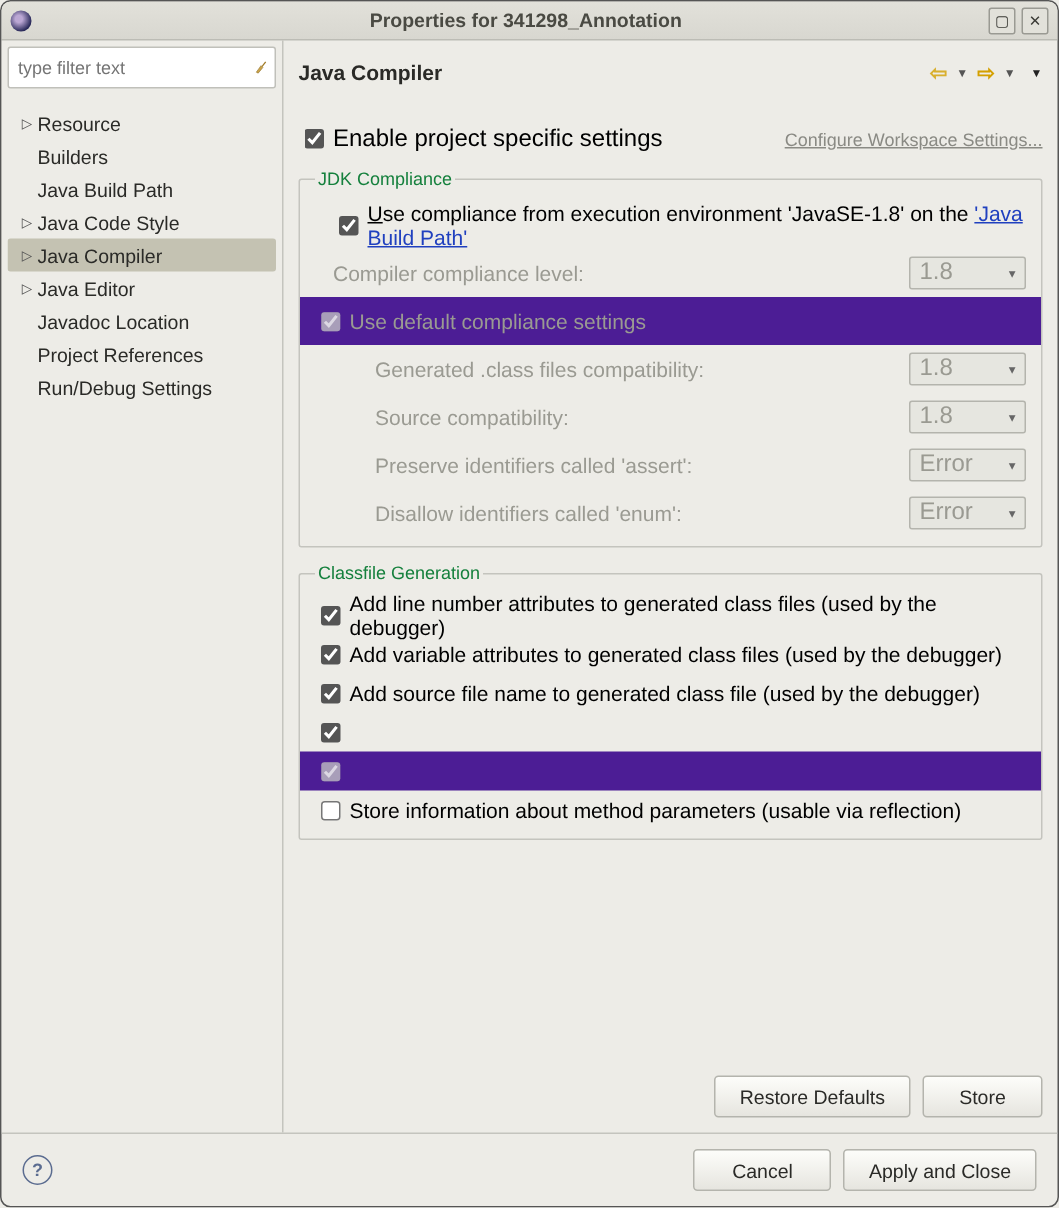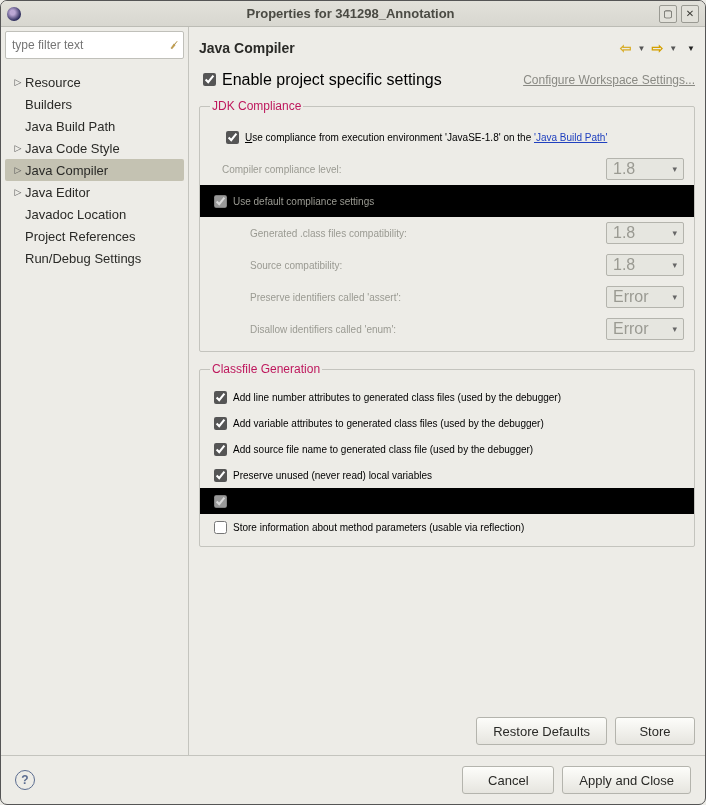--- a/index.html
+++ b/index.html
@@ -23,34 +23,34 @@
   .tree-item .arrow.empty { visibility:hidden; }
   .content { flex:1; display:flex; flex-direction:column; padding:8px 10px 10px 10px; overflow:auto; min-width:0; }
   .content-header { display:flex; align-items:center; height:26px; }
   .content-header h1 { font-size:14px; font-weight:bold; margin:0; color:#2a2a27; }
   .navbtns { margin-left:auto; display:flex; align-items:center; gap:2px; }
   .navarrow { font-size:14px; font-weight:bold; cursor:pointer; padding:0 2px; }
   .navarrow.fwd { color:#d4a000; }
   .navarrow.back { color:#d4a000; opacity:0.8; }
   .navtri { font-size:8px; color:#555; cursor:pointer; padding:0 2px; }
   .menutri { font-size:8px; color:#222; cursor:pointer; padding-left:6px; }
-  .toprow { display:flex; align-items:center; margin-top:9px; }
+  .toprow { display:flex; align-items:center; margin-top:22px; }
   .toprow .cfg-link { margin-left:auto; color:#8a8a84; font-size:12px; text-decoration:underline; cursor:pointer; }
   fieldset { border:1px solid #c4c4be; border-radius:2px; margin:10px 0 0 0; padding:8px 10px 6px 10px; }
-  legend { font-size:12px; color:#be185d; padding:0 2px; }
+  legend { font-size:12px; color:#15803d; padding:0 2px; }
   .row { display:flex; align-items:center; height:32px; }
   .row.disabled { color:#9a9a92; }
-  .row label { font-size:10px; }
+  .row label { font-size:14px; }
   .check { width:13px; height:13px; margin-right:6px; accent-color:#555; }
   .combo { margin-left:auto; width:78px; height:22px; border:1px solid #b4b4ad; background:#efefe9; display:flex; align-items:center; padding:0 6px; font-size:16px; color:#2a2a27; border-radius:2px; position:relative; }
   .combo.disabled { color:#9a9a92; background:#e6e6e0; }
   .combo::after { content:"▾"; position:absolute; right:6px; font-size:9px; color:#666; }
   .indent1 { padding-left:12px; }
   .indent3 { padding-left:40px; }
-  .disabled-row-bg { background:#000000; margin-left:-10px; margin-right:-10px; padding-left:10px; padding-right:10px; }
+  .disabled-row-bg { background:#4c1d95; margin-left:-10px; margin-right:-10px; padding-left:10px; padding-right:10px; }
   .link { color:#2040bf; text-decoration:underline; cursor:pointer; }
   .btnrow { display:flex; gap:8px; margin-top:auto; justify-content:flex-end; padding-top:14px; }
   button.std { height:28px; padding:0 16px; background:linear-gradient(#fdfdfa,#e6e5df); border:1px solid #b4b4ad; border-radius:3px; font-size:13px; color:#2a2a27; cursor:pointer; }
   .bottombar { border-top:1px solid #c4c4be; padding:10px 14px; display:flex; align-items:center; }
   .help-icon { width:20px; height:20px; border:1.5px solid #5b6c90; border-radius:50%; display:flex; align-items:center; justify-content:center; font-size:12px; color:#5b6c90; font-weight:bold; cursor:pointer; }
   .u { text-decoration:underline; }
 </style>
 </head>
 <body>
 
@@ -177,21 +177,20 @@
           <div class="row" style="height:26px">
             <input type="checkbox" class="check" checked="" style="">
             <label>Add variable attributes to generated class files (used by the debugger)</label>
           </div>
           <div class="row" style="height:26px">
             <input type="checkbox" class="check" checked="" style="">
             <label>Add source file name to generated class file (used by the debugger)</label>
           </div>
           <div class="row" style="height:26px">
             <input type="checkbox" class="check" checked="" style="">
-            <label>Preserve unused (never read) local variables</label>
           </div>
           <div class="row disabled disabled-row-bg" style="height:26px">
             <input type="checkbox" class="check" checked="" disabled="" style="">
           </div>
           <div class="row" style="height:26px">
             <input type="checkbox" class="check" style="">
             <label>Store information about method parameters (usable via reflection)</label>
           </div>
         </fieldset>
 

